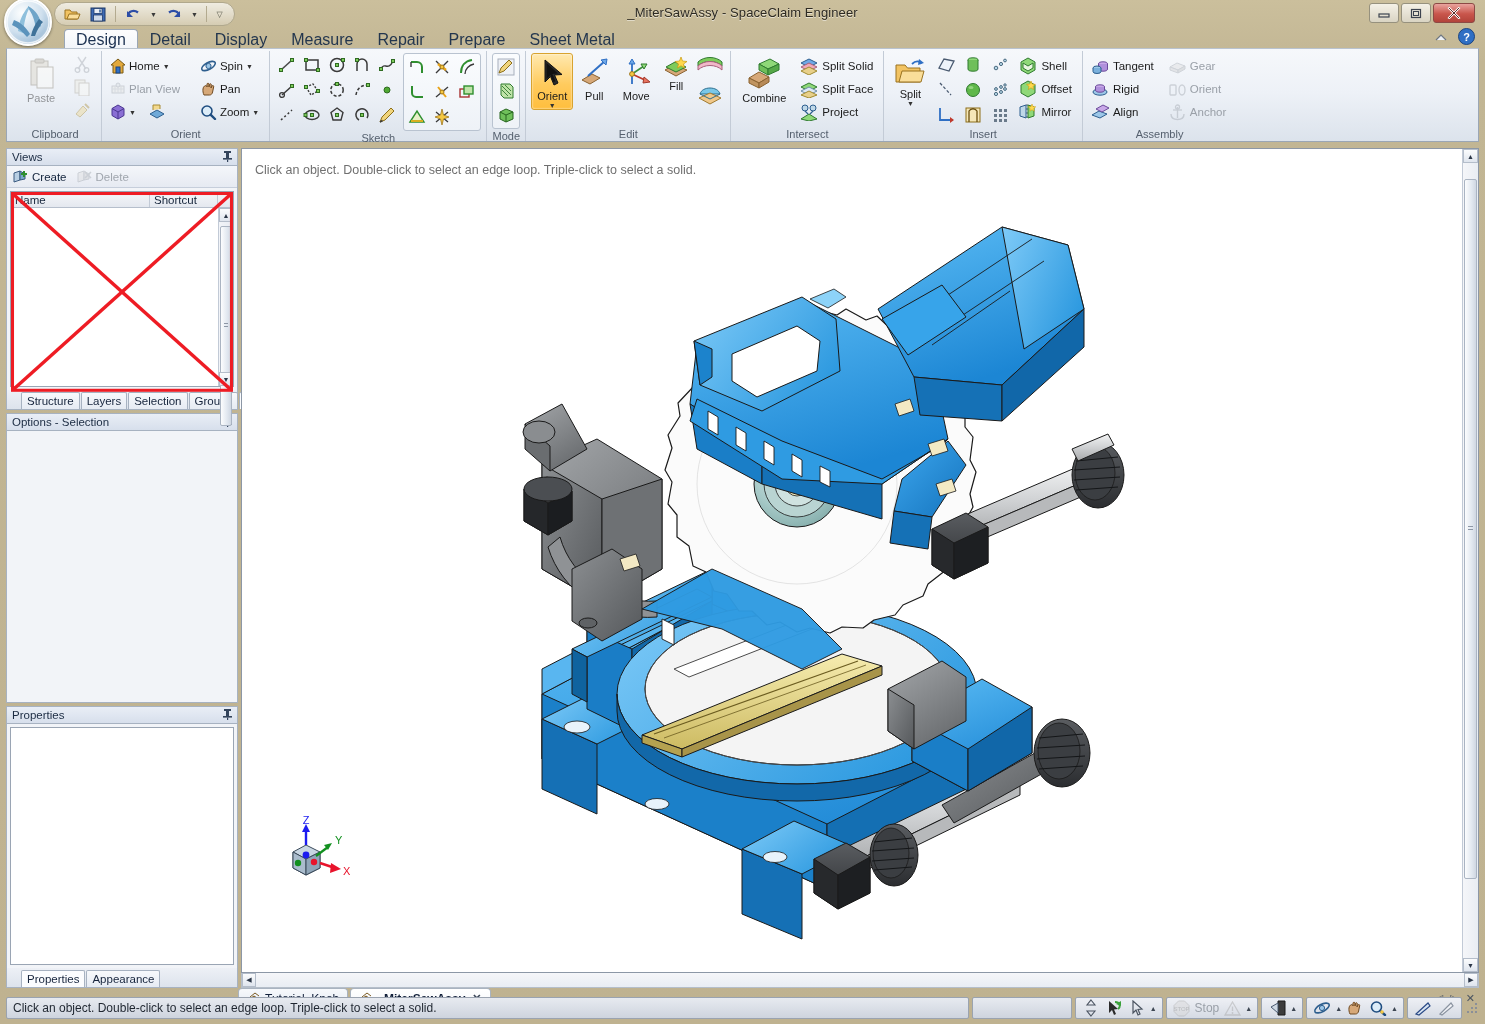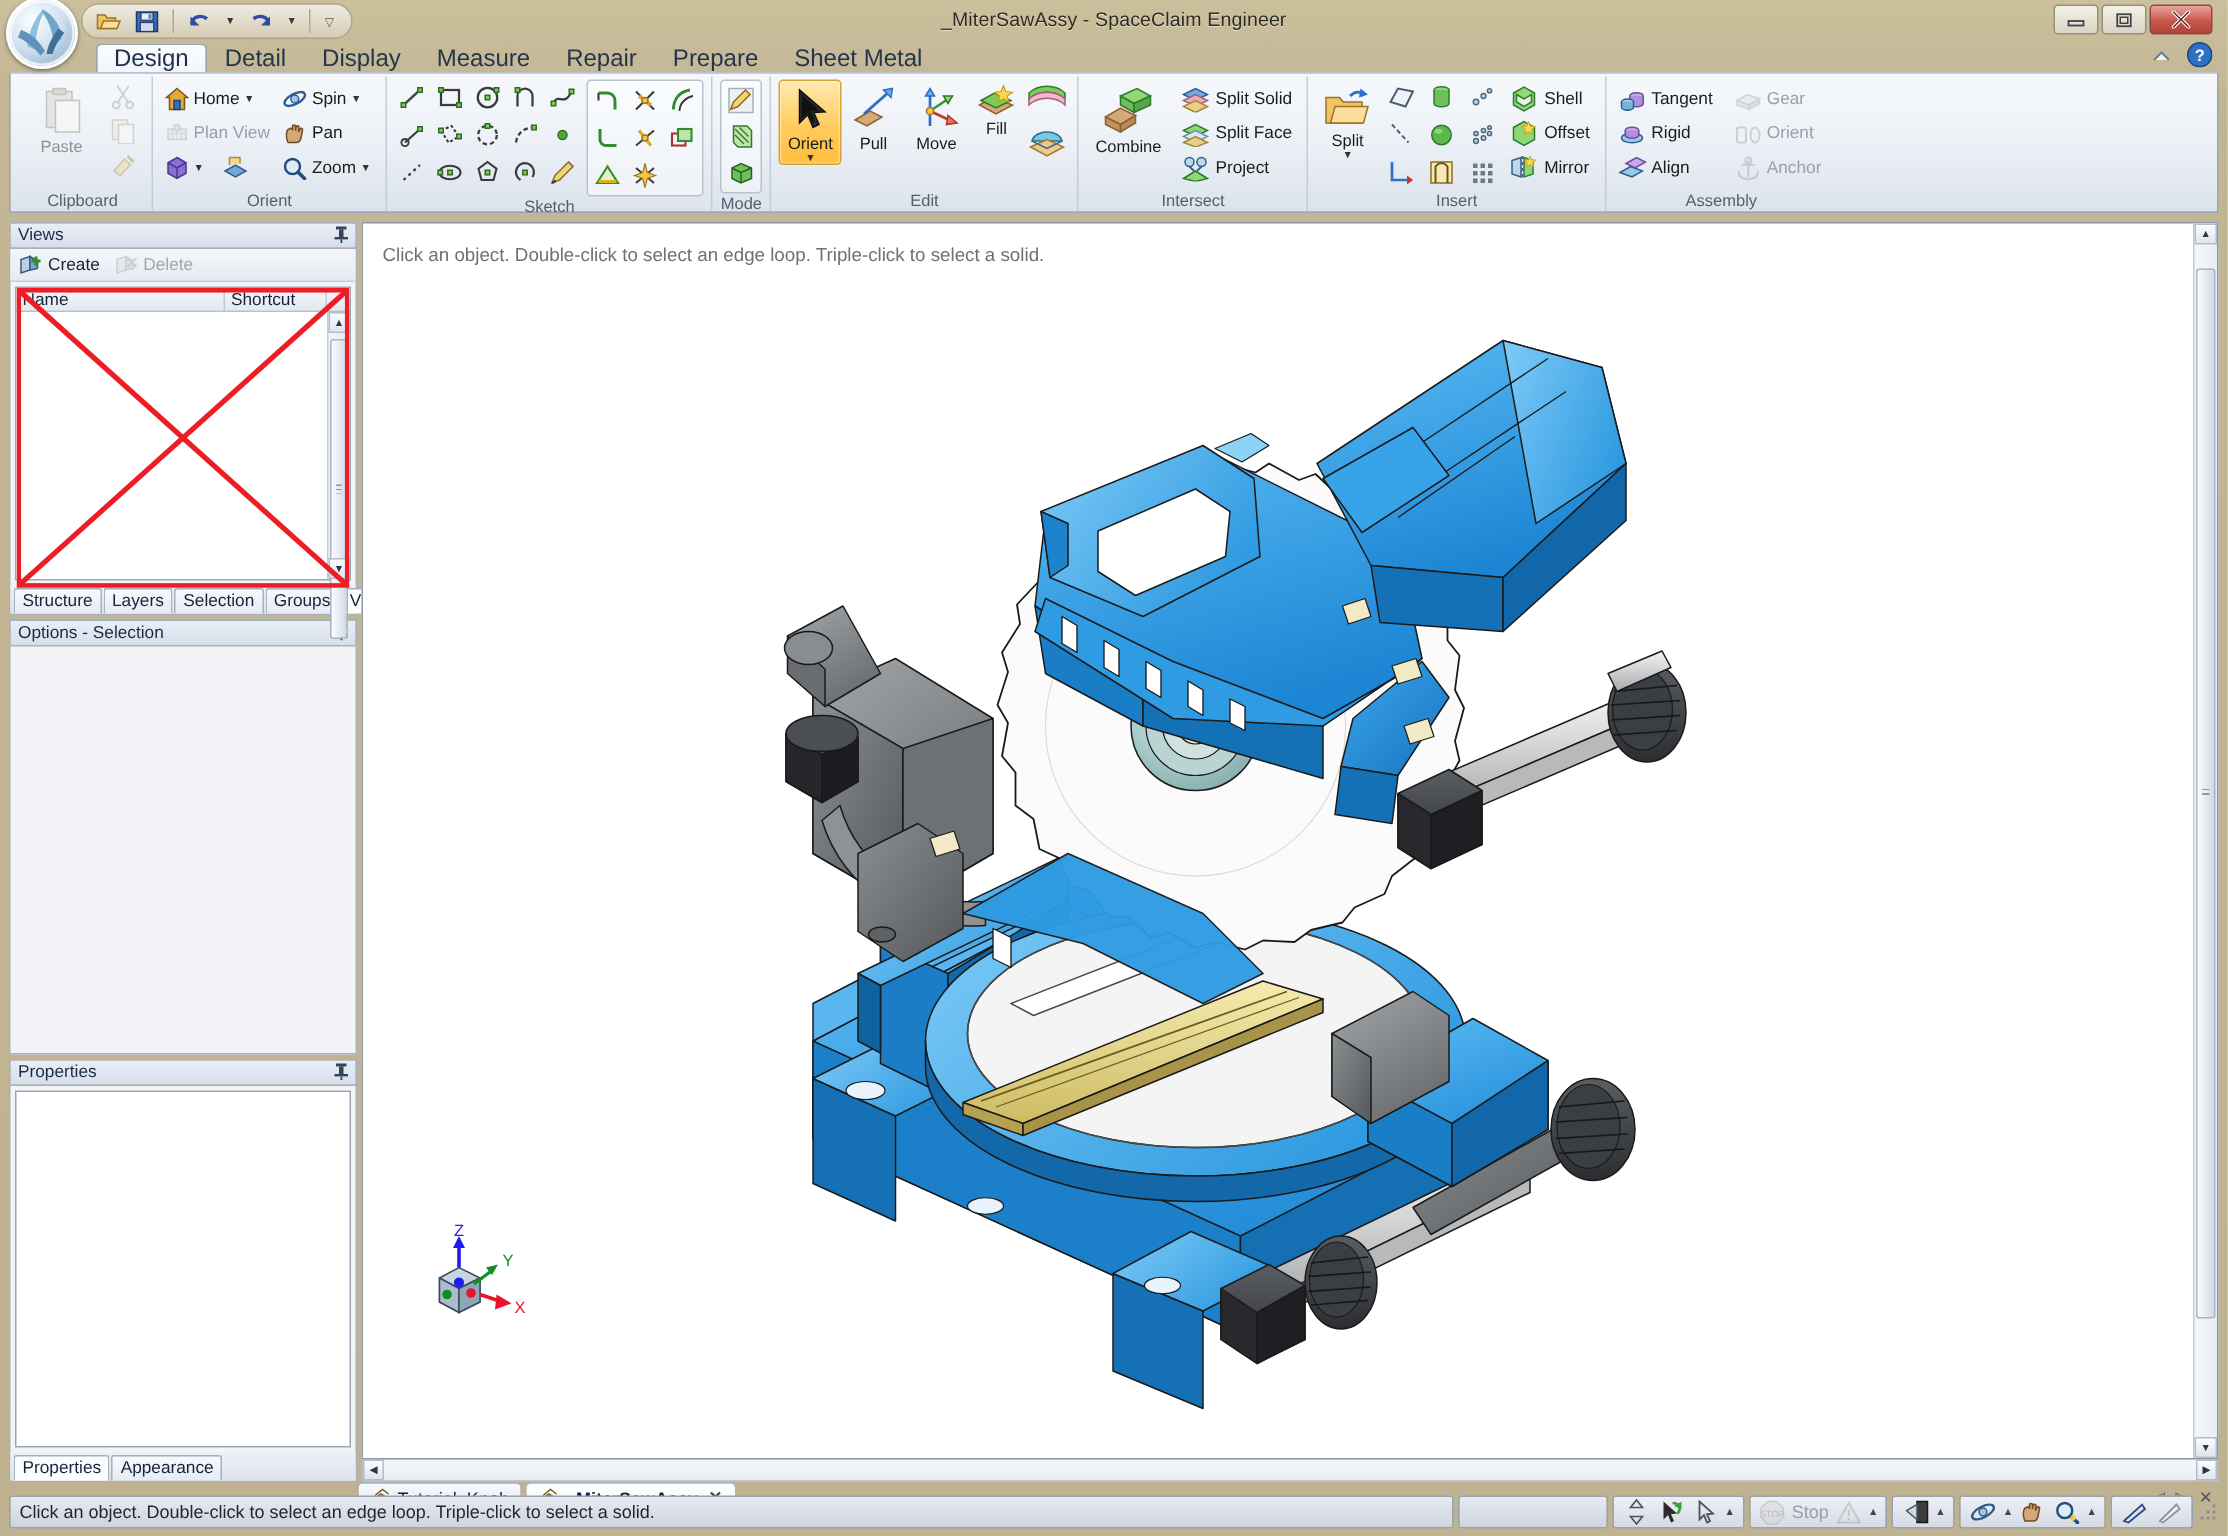--- a/index.html
+++ b/index.html
@@ -113,21 +113,21 @@
      background:linear-gradient(90deg,#f2f4f8,#e7ebf2); border-left:1px solid #c2cad6;
      display:flex; flex-direction:column; }
   .vs-btn { height:14px; display:flex; align-items:center; justify-content:center; font-size:7px;
      background:linear-gradient(180deg,#fbfcfd,#dfe5ee); border:1px solid #b4bdca; color:#2b3647; }
   .vs-track { flex:1; position:relative; }
   .vs-thumb { position:absolute; left:1px; right:1px; top:4px; height:200px; border-radius:2px;
      background:linear-gradient(90deg,#fcfdfe,#e2e8f0 60%,#cfd7e2); border:1px solid #aab4c2; }
   .vs-grip { position:absolute; left:3px; right:3px; top:50%; height:6px; transform:translateY(-50%);
      background:repeating-linear-gradient(180deg,#8d97a6 0 1px,transparent 1px 3px); }
 
-  .tabstrip { height:19px; display:flex; align-items:flex-end; padding:0 2px; gap:0;
+  .tabstrip { height:19px; display:flex; align-items:flex-end; padding:0 14px; gap:0;
      background:linear-gradient(180deg,#edf0f6,#dde3ec); }
   .ptab { height:17px; line-height:16px; padding:0 5px; font-size:11.5px; color:#16243c;
      border:1px solid #a7b2c1; border-bottom:none; border-radius:2px 2px 0 0;
      background:linear-gradient(180deg,#f7f9fc,#e6ebf3); margin-right:1px; }
   .ptab.active { background:#fbfcfe; }
   .whitebox { flex:1; margin:3px; background:#fff; border:1px solid #9aa5b4; }
 
   
   .viewwrap { flex:1; display:flex; flex-direction:column; margin-left:3px; }
   .viewport { flex:1; position:relative; background:#fff; border:1px solid #8c97a6; overflow:hidden; }
@@ -303,21 +303,21 @@
                 <path d="M3 13 L10 5 L14 9 L7 16 Z" fill="#f2d98e" stroke="#a98c33"></path>
                 <path d="M12 3 L16 7" stroke="#a98c33" stroke-width="2"></path>
               </svg>
           </div>
         </div>
       </div>
       <div class="group-title">Clipboard</div>
     </div>
 
     <div class="group">
-      <div class="group-body" style="gap:0;padding-top:2px">
+      <div class="group-body" style="gap:12px;padding-top:2px">
         <div class="smallcol">
           <div class="srow">
             <svg width="16" height="16">
                 <path d="M8 1 L15 7 L13 7 L13 15 L3 15 L3 7 L1 7 Z" fill="#e3a93b" stroke="#7a5a14"></path>
                 <rect x="6" y="9" width="4" height="6" fill="#2f6fc4" stroke="#1b4480"></rect>
               </svg>
             <span>Home</span>
             <span class="caret-dn">▼</span>
           </div>
           <div class="srow disabled">

